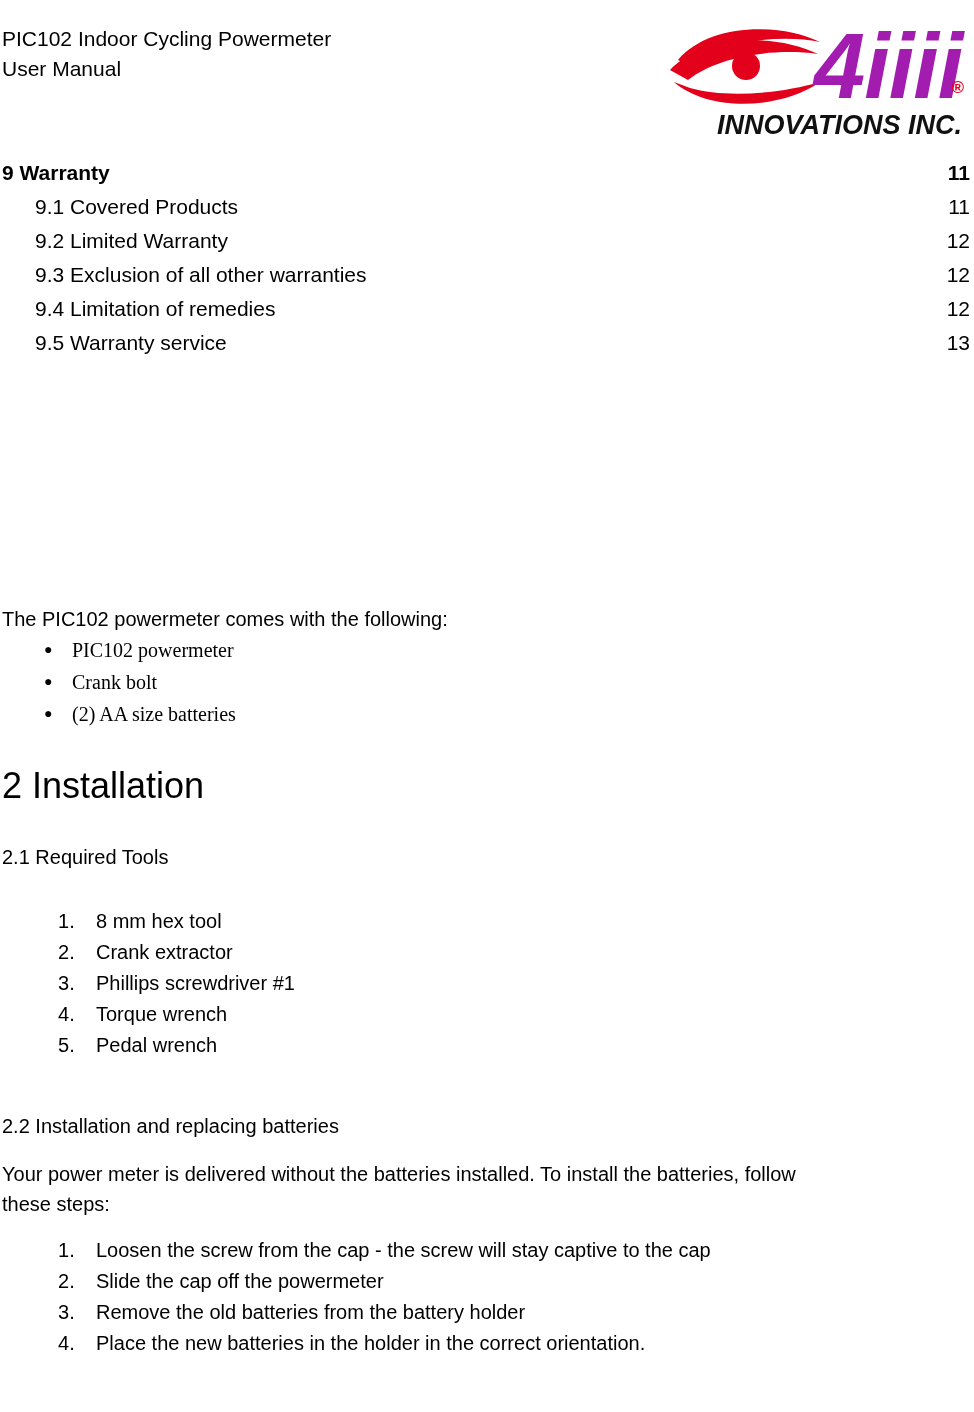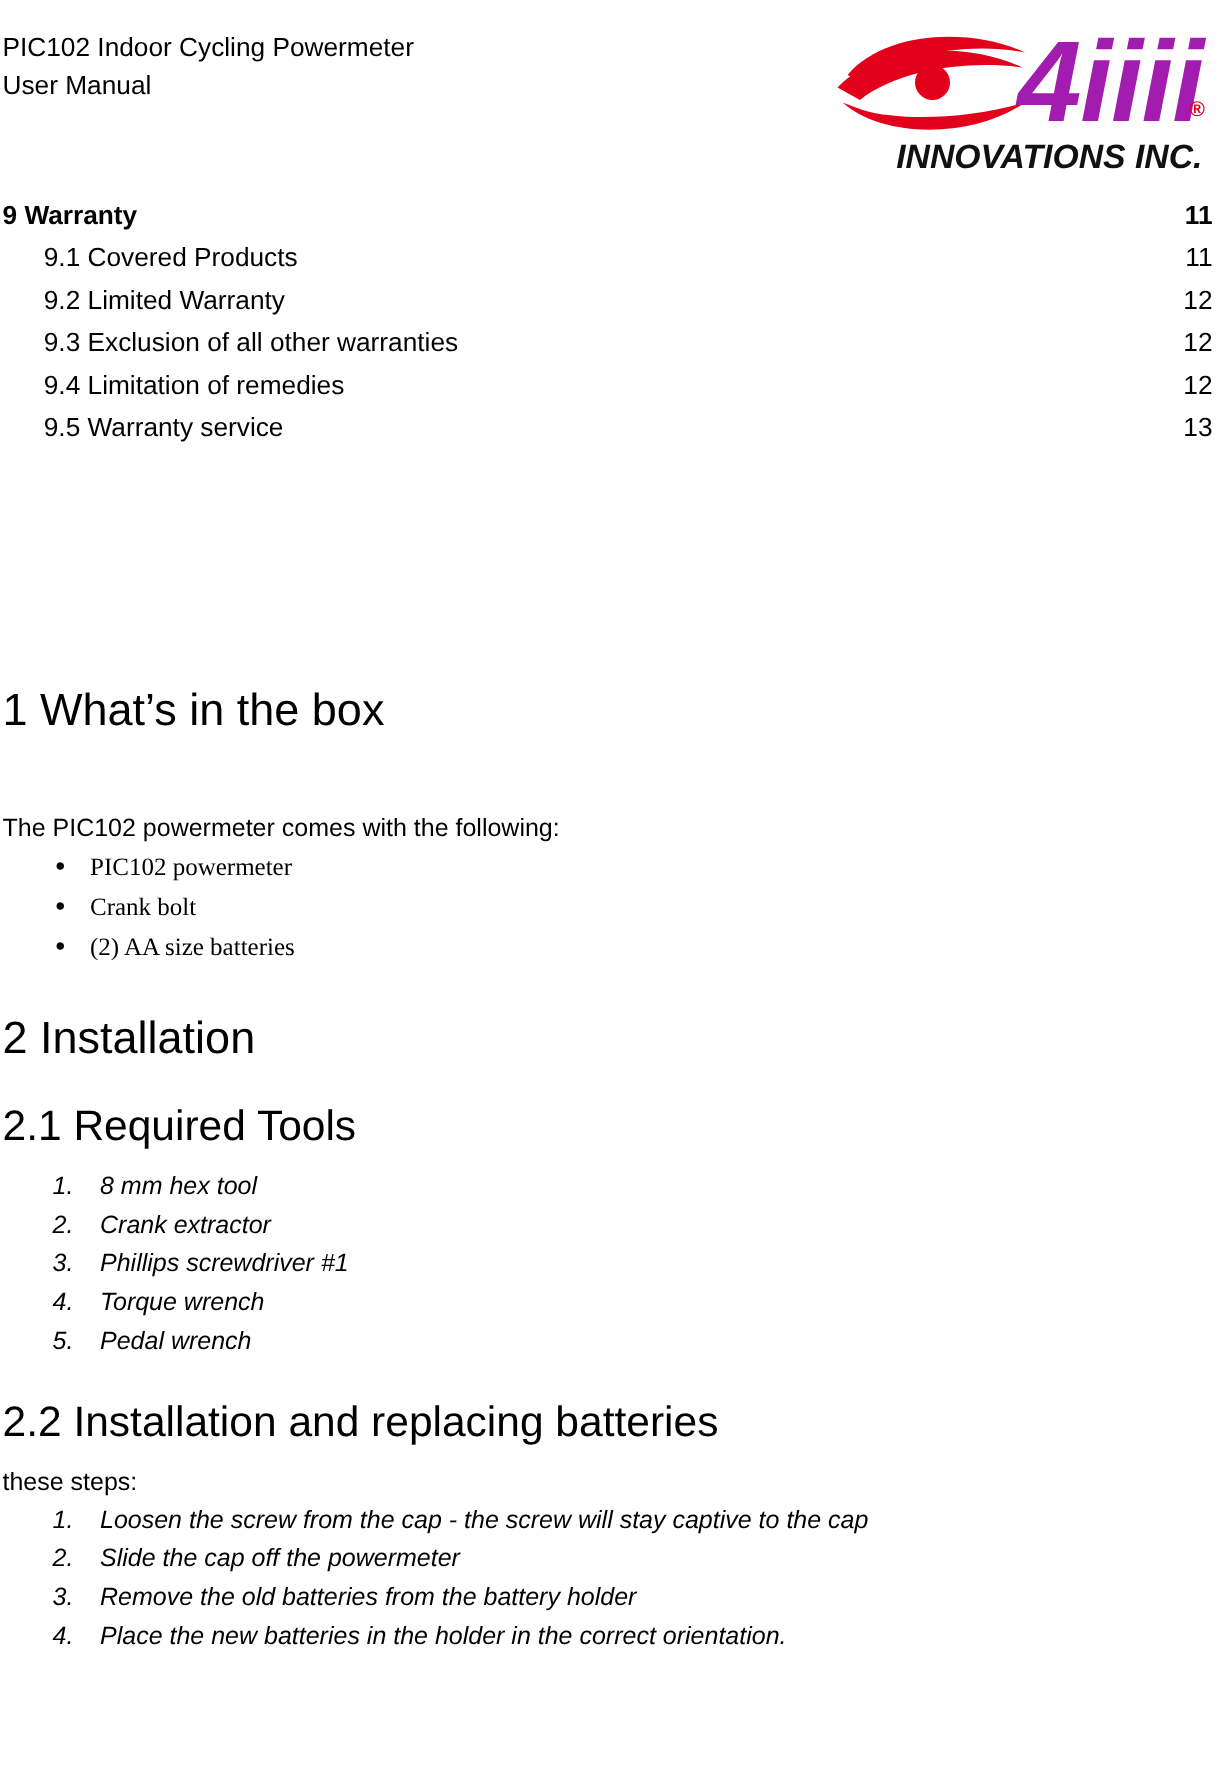--- a/index.html
+++ b/index.html
@@ -119,21 +119,21 @@
 
   h1.section-title {
     font-size: 36px;
     line-height: 44px;
     font-weight: 400;
     margin: 0;
     padding: 0;
     letter-spacing: 0px;
   }
   h2.section-title {
-    font-size: 34px;
+    font-size: 20px;
     line-height: 38px;
     font-weight: 400;
     margin: 0;
     padding: 0;
   }
   p.body-text {
     font-size: 20px;
     line-height: 30px;
     margin: 0;
     padding: 0;
@@ -158,24 +158,23 @@
   ul.bullet-list > li::before {
     content: "\25CF";
     position: absolute;
     left: 42px;
     top: 0;
     font-size: 14px;
   }
 
   ol.num-list {
     list-style: none;
-    margin: 0;
+    margin: 16px;
     padding: 0;
     counter-reset: numitem;
-    font-style: italic;
   }
   ol.num-list > li {
     position: relative;
     font-size: 20px;
     line-height: 31px;
     padding-left: 78px;
     counter-increment: numitem;
     white-space: nowrap;
   }
   ol.num-list > li::before {
@@ -256,21 +255,20 @@
     <div class="toc-row level-2">
       <span class="toc-label">9.5 Warranty service</span>
       <span class="toc-filler"></span>
       <span class="toc-page">13</span>
     </div>
 
   </div>
 
   <div class="gap-large"></div>
 
-  <h1 class="section-title">1 What’s in the box</h1>
 
   <div class="intro-spacer"></div>
 
   <p class="body-text">The PIC102 powermeter comes with the following:</p>
 
   <ul class="bullet-list">
     <li>PIC102 powermeter</li>
     <li>Crank bolt</li>
     <li>(2) AA size batteries</li>
   </ul>
@@ -292,20 +290,21 @@
     <li>Torque wrench</li>
     <li>Pedal wrench</li>
   </ol>
 
   <div class="pre-h2"></div>
 
   <h2 class="section-title">2.2 Installation and replacing batteries</h2>
 
   <div class="after-h2"></div>
 
+  <p class="body-text">Your power meter is delivered without the batteries installed. To install the batteries, follow</p>
   <p class="body-text">these steps:</p>
 
   <ol class="num-list">
     <li>Loosen the screw from the cap - the screw will stay captive to the cap</li>
     <li>Slide the cap off the powermeter</li>
     <li>Remove the old batteries from the battery holder</li>
     <li>Place the new batteries in the holder in the correct orientation.</li>
   </ol>
 
 </div>

